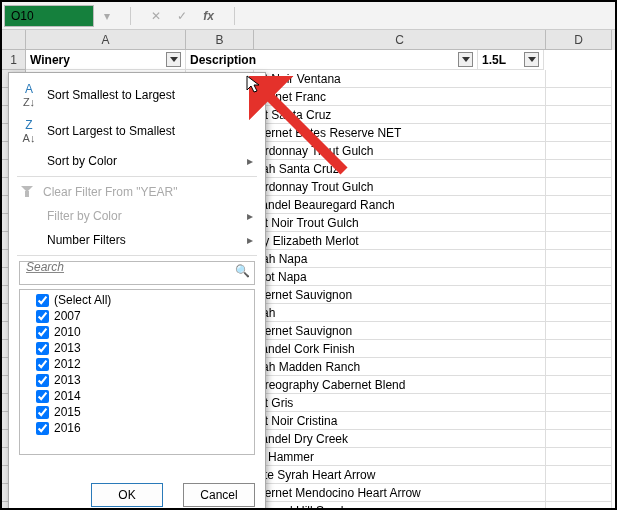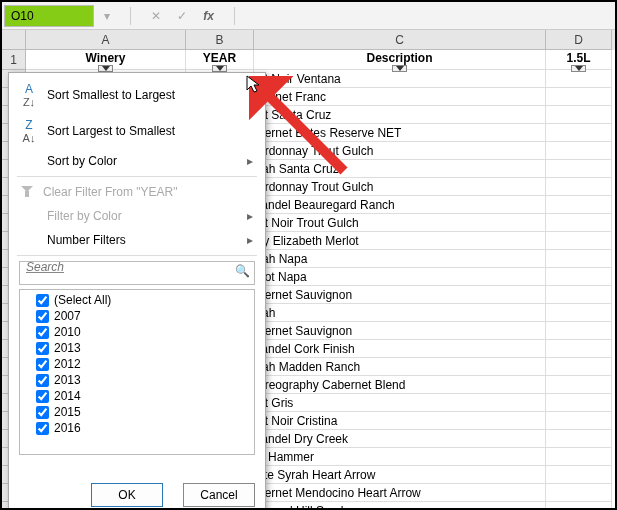--- a/index.html
+++ b/index.html
@@ -1,32 +1,32 @@
 <!DOCTYPE html>
 <html><head>
 <meta charset="utf-8">
 <style>
   * { box-sizing: border-box; margin: 0; padding: 0; font-family: "Segoe UI", Tahoma, sans-serif; font-size: 12px; }
   body { background: #fff; width: 617px; height: 510px; position: relative; overflow: hidden; border: 2px solid #000;}
   
   .formula-bar { height: 28px; display: flex; align-items: center; border-bottom: 1px solid #ccc; background: #f3f3f3; padding: 2px; gap: 4px; }
-  .name-box { width: 90px; height: 22px; background: #84cc16; border: 1px solid #bbb; padding: 2px 6px; display: flex; align-items: center; }
+  .name-box { width: 90px; height: 22px; background: #15803d; border: 1px solid #bbb; padding: 2px 6px; display: flex; align-items: center; }
   .fb-divider { width: 1px; height: 18px; background: #ccc; margin: 0 10px; }
   .fb-icon { color: #aaa; padding: 0 6px; }
   .fx { font-style: italic; color: #666; font-weight: bold; }
   
   .grid { position: relative; }
   .col-headers { display: flex; height: 20px; background: #e6e6e6; }
   .corner { width: 24px; border-right: 1px solid #bbb; border-bottom: 1px solid #bbb; background:#e6e6e6;}
   .col-h { border-right: 1px solid #bbb; border-bottom: 1px solid #bbb; text-align: center; line-height: 20px; color: #444; background:#e6e6e6;}
   .colA { width: 160px; } .colB { width: 68px; } .colC { width: 292px; } .colD { width: 66px; }
   
   .row1 { display: flex; height: 20px; }
   .row-h { width: 24px; background:#e6e6e6; border-right:1px solid #bbb; border-bottom:1px solid #bbb; text-align:center; line-height:20px; color:#444;}
-  .cell { border-right:1px solid #ddd; border-bottom:1px solid #ddd; padding:1px 4px; background:#fff; position:relative; font-weight:bold; display:flex; align-items:center; justify-content:space-between;flex-direction:column;}
+  .cell { border-right:1px solid #ddd; border-bottom:1px solid #ddd; padding:1px 4px; background:#fff; position:relative; font-weight:bold; display:flex; align-items:center; justify-content:space-between;}
   .filter-btn { width:15px; height:15px; border:1px solid #888; background:#f0f0f0; display:flex; align-items:center; justify-content:center; cursor:pointer;}
   .tri { width:0; height:0; border-left:4px solid transparent; border-right:4px solid transparent; border-top:5px solid #333;}
   
   .data-rows { position: relative; }
   .drow { display:flex; height:18px; }
   .dcell { border-right:1px solid #ddd; border-bottom:1px solid #ddd; padding:0 4px; line-height:18px; overflow:hidden; white-space:nowrap;}
   .dcell.colB { text-align:right; padding-right:6px;}
   
   
   .dropdown { position:absolute; left:6px; top:70px; width:258px; background:#fff; border:1px solid #aaa; box-shadow:2px 2px 6px rgba(0,0,0,0.3); z-index:10; padding:4px 0;}
@@ -77,26 +77,20 @@
     <div class="col-h colA">A</div>
     <div class="col-h colB">B</div>
     <div class="col-h colC">C</div>
     <div class="col-h colD">D</div>
   </div>
 
   <div class="row1">
     <div class="row-h">1</div>
     <div class="cell colA">
       <span>Winery</span>
-      <span class="filter-btn">
-          <span class="tri"></span>
-        </span>
-    </div>
-    <div class="cell colB">
-      <span>YEAR</span>
       <span class="filter-btn">
           <span class="tri"></span>
         </span>
     </div>
     <div class="cell colC">
       <span>Description</span>
       <span class="filter-btn">
           <span class="tri"></span>
         </span>
     </div>

